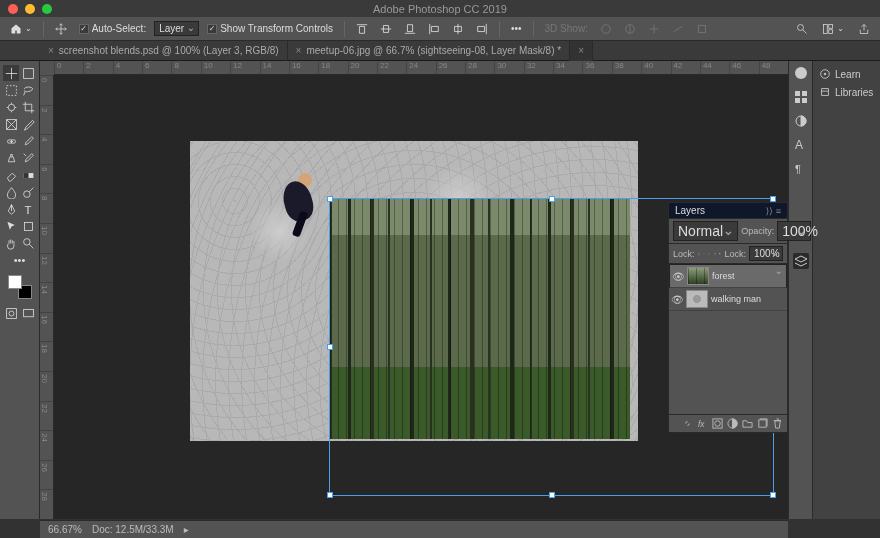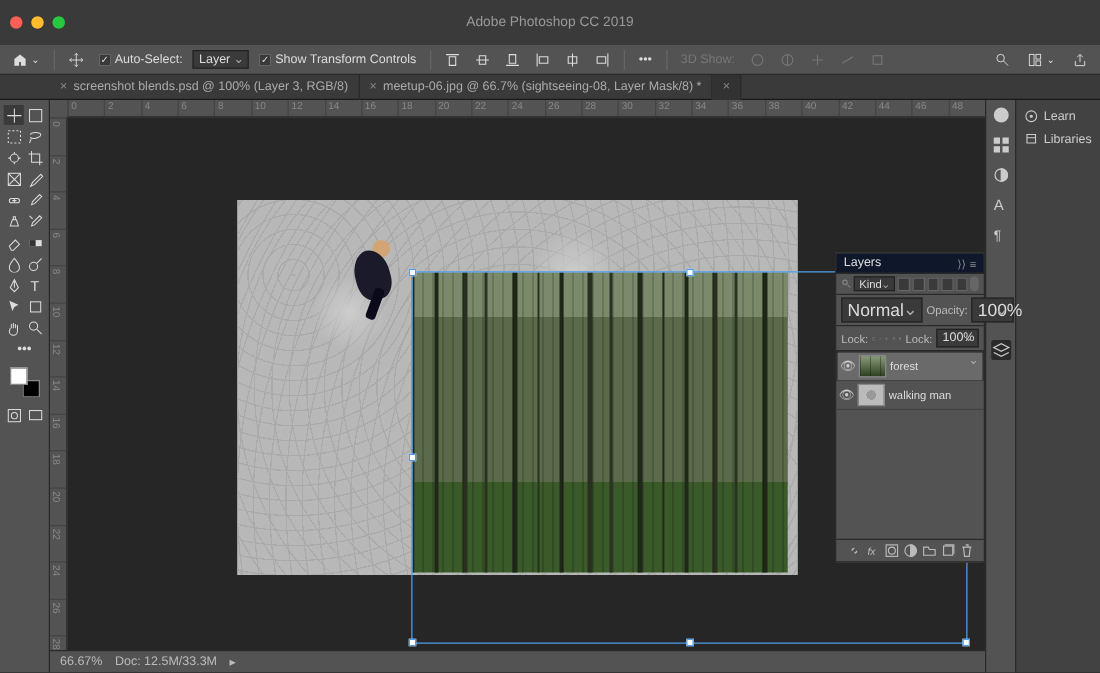--- a/index.html
+++ b/index.html
@@ -1,17 +1,17 @@
 <!DOCTYPE html>
 <html><head>
 <meta charset="utf-8">
 <style>
 *{margin:0;padding:0;box-sizing:border-box;font-family:-apple-system,Helvetica,Arial,sans-serif;user-select:none}
 body{background:#323232;color:#ccc;font-size:11px;width:880px;height:538px;overflow:hidden;position:relative}
-.mac-bar{height:36px;background:#3a3a3a;display:flex;align-items:center;padding:0 8px;justify-content:center;position:relative}
+.mac-bar{height:17px;background:#3a3a3a;display:flex;align-items:center;padding:0 8px;justify-content:center;position:relative}
 .traffic{position:absolute;left:8px;display:flex;gap:7px}
 .tl{width:10px;height:10px;border-radius:50%}
 .tl.r{background:#ff5f57}.tl.y{background:#ffbd2e}.tl.g{background:#28c940}
 .app-title{color:#999;font-size:11px}
 .menubar{height:24px;background:#535353;display:flex;align-items:center;padding:0 6px;gap:4px;border-bottom:1px solid #2a2a2a}
 .mi{display:flex;align-items:center;gap:3px;padding:1px 4px;color:#ddd;font-size:10px}
 .mi svg{width:12px;height:12px}
 .chk{width:10px;height:10px;background:#3a3a3a;border:1px solid #666;display:inline-block}
 .chk.on::after{content:"✓";color:#ddd;font-size:8px;display:block;line-height:8px;text-align:center}
 .sel{background:#3a3a3a;border:1px solid #222;padding:1px 14px 1px 4px;position:relative;color:#ddd;font-size:10px}
@@ -61,21 +61,21 @@
 .lp-lock{display:flex;align-items:center;padding:2px 4px;border-bottom:1px solid #2a2a2a;font-size:9px;color:#bbb;gap:3px}
 .lp-lock .lic{width:10px;height:10px}
 .lp-list{min-height:150px}
 .layer{display:flex;align-items:center;padding:2px 2px;border-bottom:1px solid #424242;gap:3px}
 .layer.sel{background:#6a6a6a}
 .eye{width:12px;text-align:center;color:#ccc;font-size:10px}
 .thumb{width:22px;height:18px;background:#888;border:1px solid #888;position:relative}
 .thumb.forest{background:linear-gradient(#8a9b7a,#2d4020)}
 .thumb.man{background:radial-gradient(circle,#999 30%,#bbb 30%)}
 .lname{font-size:9px;color:#ddd}
-.lp-foot{display:flex;justify-content:center;gap:4px;padding:3px 4px;border-top:1px solid #2a2a2a;color:#bbb}
+.lp-foot{display:flex;justify-content:flex-end;gap:4px;padding:3px 4px;border-top:1px solid #2a2a2a;color:#bbb}
 .lp-foot .fic{width:11px;height:11px}
 .statusbar{position:absolute;bottom:0;left:40px;right:92px;height:18px;background:#535353;display:flex;align-items:center;padding:0 8px;font-size:10px;color:#bbb;gap:10px;border-top:1px solid #2a2a2a}
 
 .tiles{background:
  radial-gradient(circle at 20% 30%,#ccc 1px,transparent 30px),
  radial-gradient(circle at 60% 20%,#ccc 1px,transparent 35px),
  radial-gradient(circle at 40% 70%,#ccc 1px,transparent 40px),
  radial-gradient(circle at 80% 60%,#ccc 1px,transparent 30px),
  repeating-radial-gradient(circle at 10% 20%,#aaa 0 1px,transparent 1px 12px),
  repeating-radial-gradient(circle at 50% 50%,#aaa 0 1px,transparent 1px 14px),
@@ -499,33 +499,20 @@
 </div>
 
 <div class="layers-panel">
   <div class="lp-head">
     <span>Layers</span>
     <div class="hicons">
         <span>⟩⟩</span>
         <span>≡</span>
       </div>
   </div>
-  <div class="lp-filter">
-    <svg width="10" height="10" viewBox="0 0 14 14" stroke="#aaa" fill="none">
-        <circle cx="5" cy="5" r="3"></circle>
-        <path d="M8 8l4 4"></path>
-      </svg>
-    <div class="sel">Kind</div>
-    <div class="fic"></div>
-    <div class="fic"></div>
-    <div class="fic"></div>
-    <div class="fic"></div>
-    <div class="fic"></div>
-    <div style="margin-left:auto;width:8px;height:12px;background:#666;border-radius:4px"></div>
-  </div>
   <div class="lp-mode">
     <div class="sel">Normal</div>
     <span>Opacity:</span>
     <div class="sel" style="width:34px">100%</div>
   </div>
   <div class="lp-lock">
     <span>Lock:</span>
     <svg class="lic" viewBox="0 0 12 12" stroke="#aaa" fill="none">
         <rect x="1" y="1" width="10" height="10"></rect>
       </svg>

